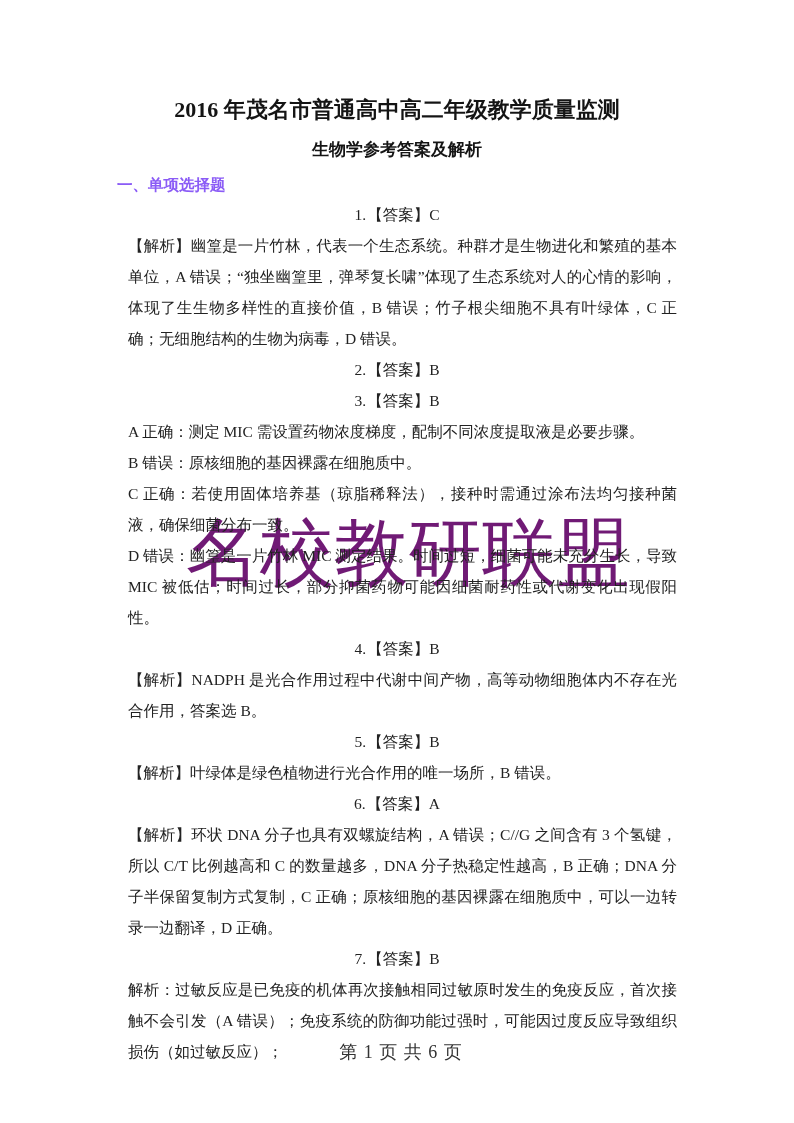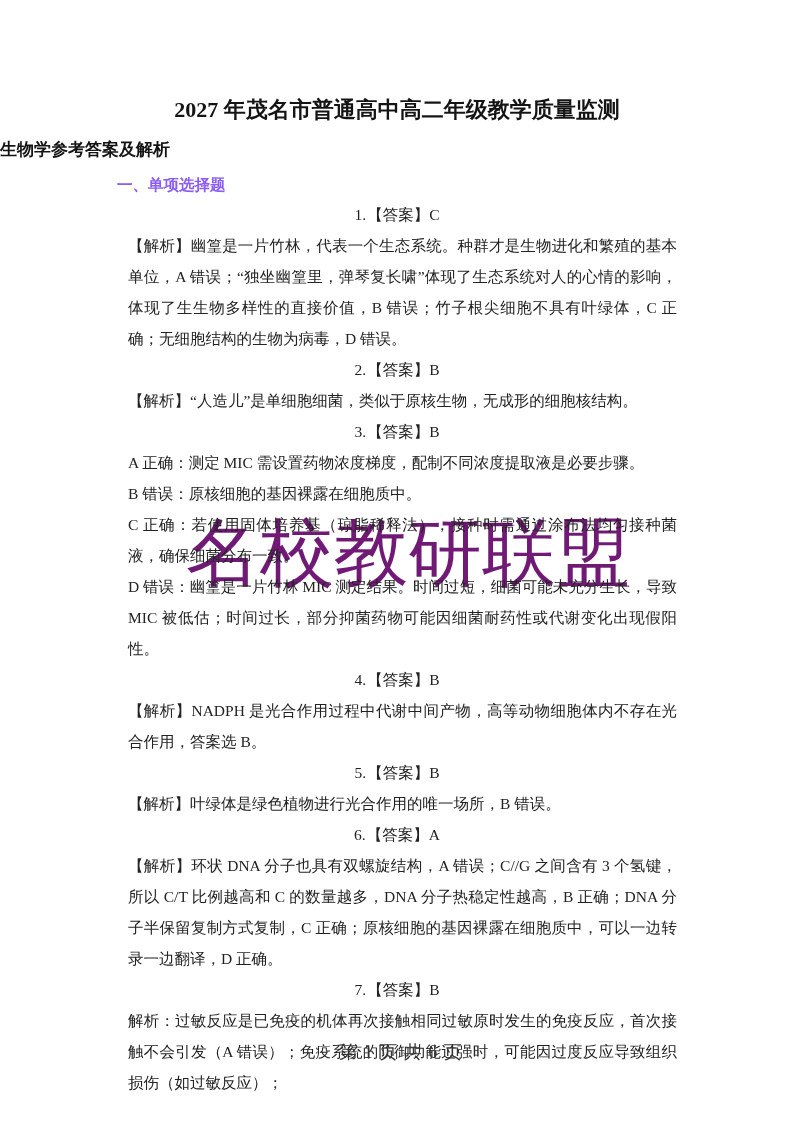--- a/index.html
+++ b/index.html
@@ -38,21 +38,21 @@
     margin: 0;
     padding-top: 96px;
     text-align: center;
     font-size: 22px;
     font-weight: bold;
     line-height: 28px;
     color: #141414;
   }
   .subtitle {
     margin: 16px 0 0 0;
-    text-align: left;
+    text-align: center;
     font-size: 17px;
     font-weight: bold;
     line-height: 20px;
     color: #141414;
   }
   .section-heading {
     margin: 15px 0 0 117px;
     font-size: 15.5px;
     font-weight: bold;
     line-height: 20px;
@@ -88,34 +88,33 @@
 </style>
 </head>
 <body>
 
 <div class="page">
 
   <div class="watermark">名校教研联盟</div>
 
   <div class="content">
 
-    <h1 class="title">2027 年茂名市普通高中高二年级教学质量监测</h1>
+    <h1 class="title">2016 年茂名市普通高中高二年级教学质量监测</h1>
     <h2 class="subtitle">生物学参考答案及解析</h2>
     <div class="section-heading">一、单项选择题</div>
 
     <div class="items">
 
       <div class="item">
         <div class="answer-line"><span class="q-num">1.</span><span class="ans-label">【答案】</span><span class="ans-letter">C</span></div>
         <p class="exp">【解析】幽篁是一片竹林，代表一个生态系统。种群才是生物进化和繁殖的基本单位，A 错误；“独坐幽篁里，弹琴复长啸”体现了生态系统对人的心情的影响，体现了生生物多样性的直接价值，B 错误；竹子根尖细胞不具有叶绿体，C 正确；无细胞结构的生物为病毒，D 错误。</p>
       </div>
 
       <div class="item">
         <div class="answer-line"><span class="q-num">2.</span><span class="ans-label">【答案】</span><span class="ans-letter">B</span></div>
-        <p class="exp">【解析】“人造儿”是单细胞细菌，类似于原核生物，无成形的细胞核结构。</p>
       </div>
 
       <div class="item">
         <div class="answer-line"><span class="q-num">3.</span><span class="ans-label">【答案】</span><span class="ans-letter">B</span></div>
         <p class="exp">A 正确：测定 MIC 需设置药物浓度梯度，配制不同浓度提取液是必要步骤。</p>
         <p class="exp">B 错误：原核细胞的基因裸露在细胞质中。</p>
         <p class="exp">C 正确：若使用固体培养基（琼脂稀释法），接种时需通过涂布法均匀接种菌液，确保细菌分布一致。</p>
         <p class="exp">D 错误：幽篁是一片竹林 MIC 测定结果。时间过短，细菌可能未充分生长，导致 MIC 被低估；时间过长，部分抑菌药物可能因细菌耐药性或代谢变化出现假阳性。</p>
       </div>
 

